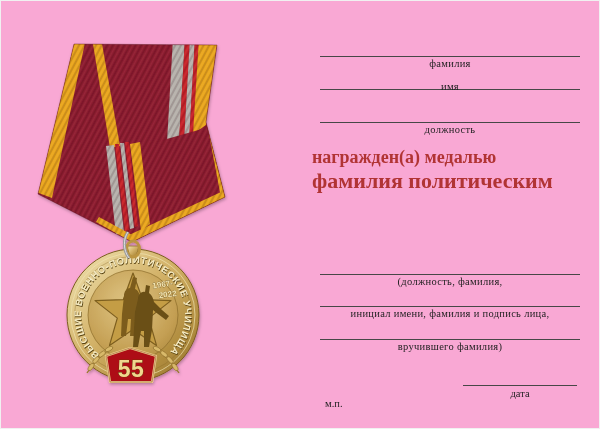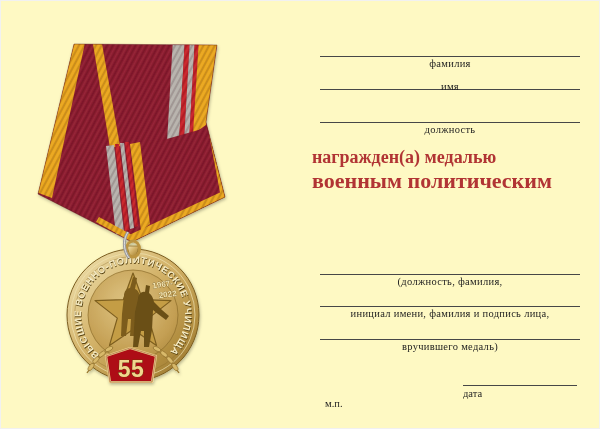--- a/index.html
+++ b/index.html
@@ -1,30 +1,30 @@
 <!DOCTYPE html>
 <html><head>
 <meta charset="utf-8">
 <style>
   html,body{margin:0;padding:0;}
   body{width:600px;height:429px;background:#ffffff;}
-  .page{position:relative;width:600px;height:429px;background:#fef9c3;overflow:hidden;
+  .page{position:relative;width:600px;height:429px;background:#f9a8d4;overflow:hidden;
         font-family:"Liberation Serif",serif;box-shadow:inset 0 0 0 1px #f1f1f1;}
   .medal-pane{position:absolute;left:0;top:0;width:300px;height:429px;}
   .rule{position:absolute;left:320px;width:260px;height:1px;background:#474747;}
   .flabel{position:absolute;left:320px;width:260px;text-align:center;
           font-size:10.5px;color:#1f1f1f;letter-spacing:.3px;}
   .award-heading{position:absolute;left:312px;top:145px;width:276px;text-align:left;
                  color:#b13434;font-weight:bold;}
   .award-heading .hl{line-height:24px;}
   .hl.first{font-size:18px;}
   .hl.big{font-size:22px;}
   .mp-label{position:absolute;left:325px;top:387px;font-size:10.5px;color:#1f1f1f;margin-top:11px;}
   .date-rule{position:absolute;left:463px;top:385px;width:114px;height:1px;background:#474747;}
-  .date-label{position:absolute;left:463px;top:388px;width:114px;text-align:left;
+  .date-label{position:absolute;left:463px;top:388px;width:114px;text-align:center;
               font-size:10.5px;color:#1f1f1f;}
   svg text{font-family:"Liberation Sans",sans-serif;}
 </style>
 </head>
 <body>
 
 <div class="page">
 
   <div class="medal-pane">
     <svg width="300" height="429" viewBox="0 0 300 429">
@@ -145,30 +145,30 @@
     <div class="flabel" style="top:58px">фамилия</div>
 
     <div class="rule" style="top:89px"></div>
     <div class="flabel" style="top:81px">имя</div>
 
     <div class="rule" style="top:122px"></div>
     <div class="flabel" style="top:124px">должность</div>
 
     <div class="award-heading" style="color: rgb(177, 52, 52);">
       <div class="hl first">награжден(а) медалью</div>
-      <div class="hl big">военным политическим</div>
+      <div class="hl big">фамилия политическим</div>
     </div>
 
     <div class="rule" style="top:274px"></div>
     <div class="flabel" style="top:276px">(должность, фамилия,</div>
 
     <div class="rule" style="top:306px"></div>
     <div class="flabel" style="top:308px">инициал имени, фамилия и подпись лица,</div>
 
     <div class="rule" style="top:339px"></div>
-    <div class="flabel" style="top:341px">вручившего медаль)</div>
+    <div class="flabel" style="top:341px">вручившего фамилия)</div>
 
     <div class="mp-label">м.п.</div>
 
     <div class="date-rule"></div>
     <div class="date-label">дата</div>
   </div>
 </div>
 
 </body></html>

